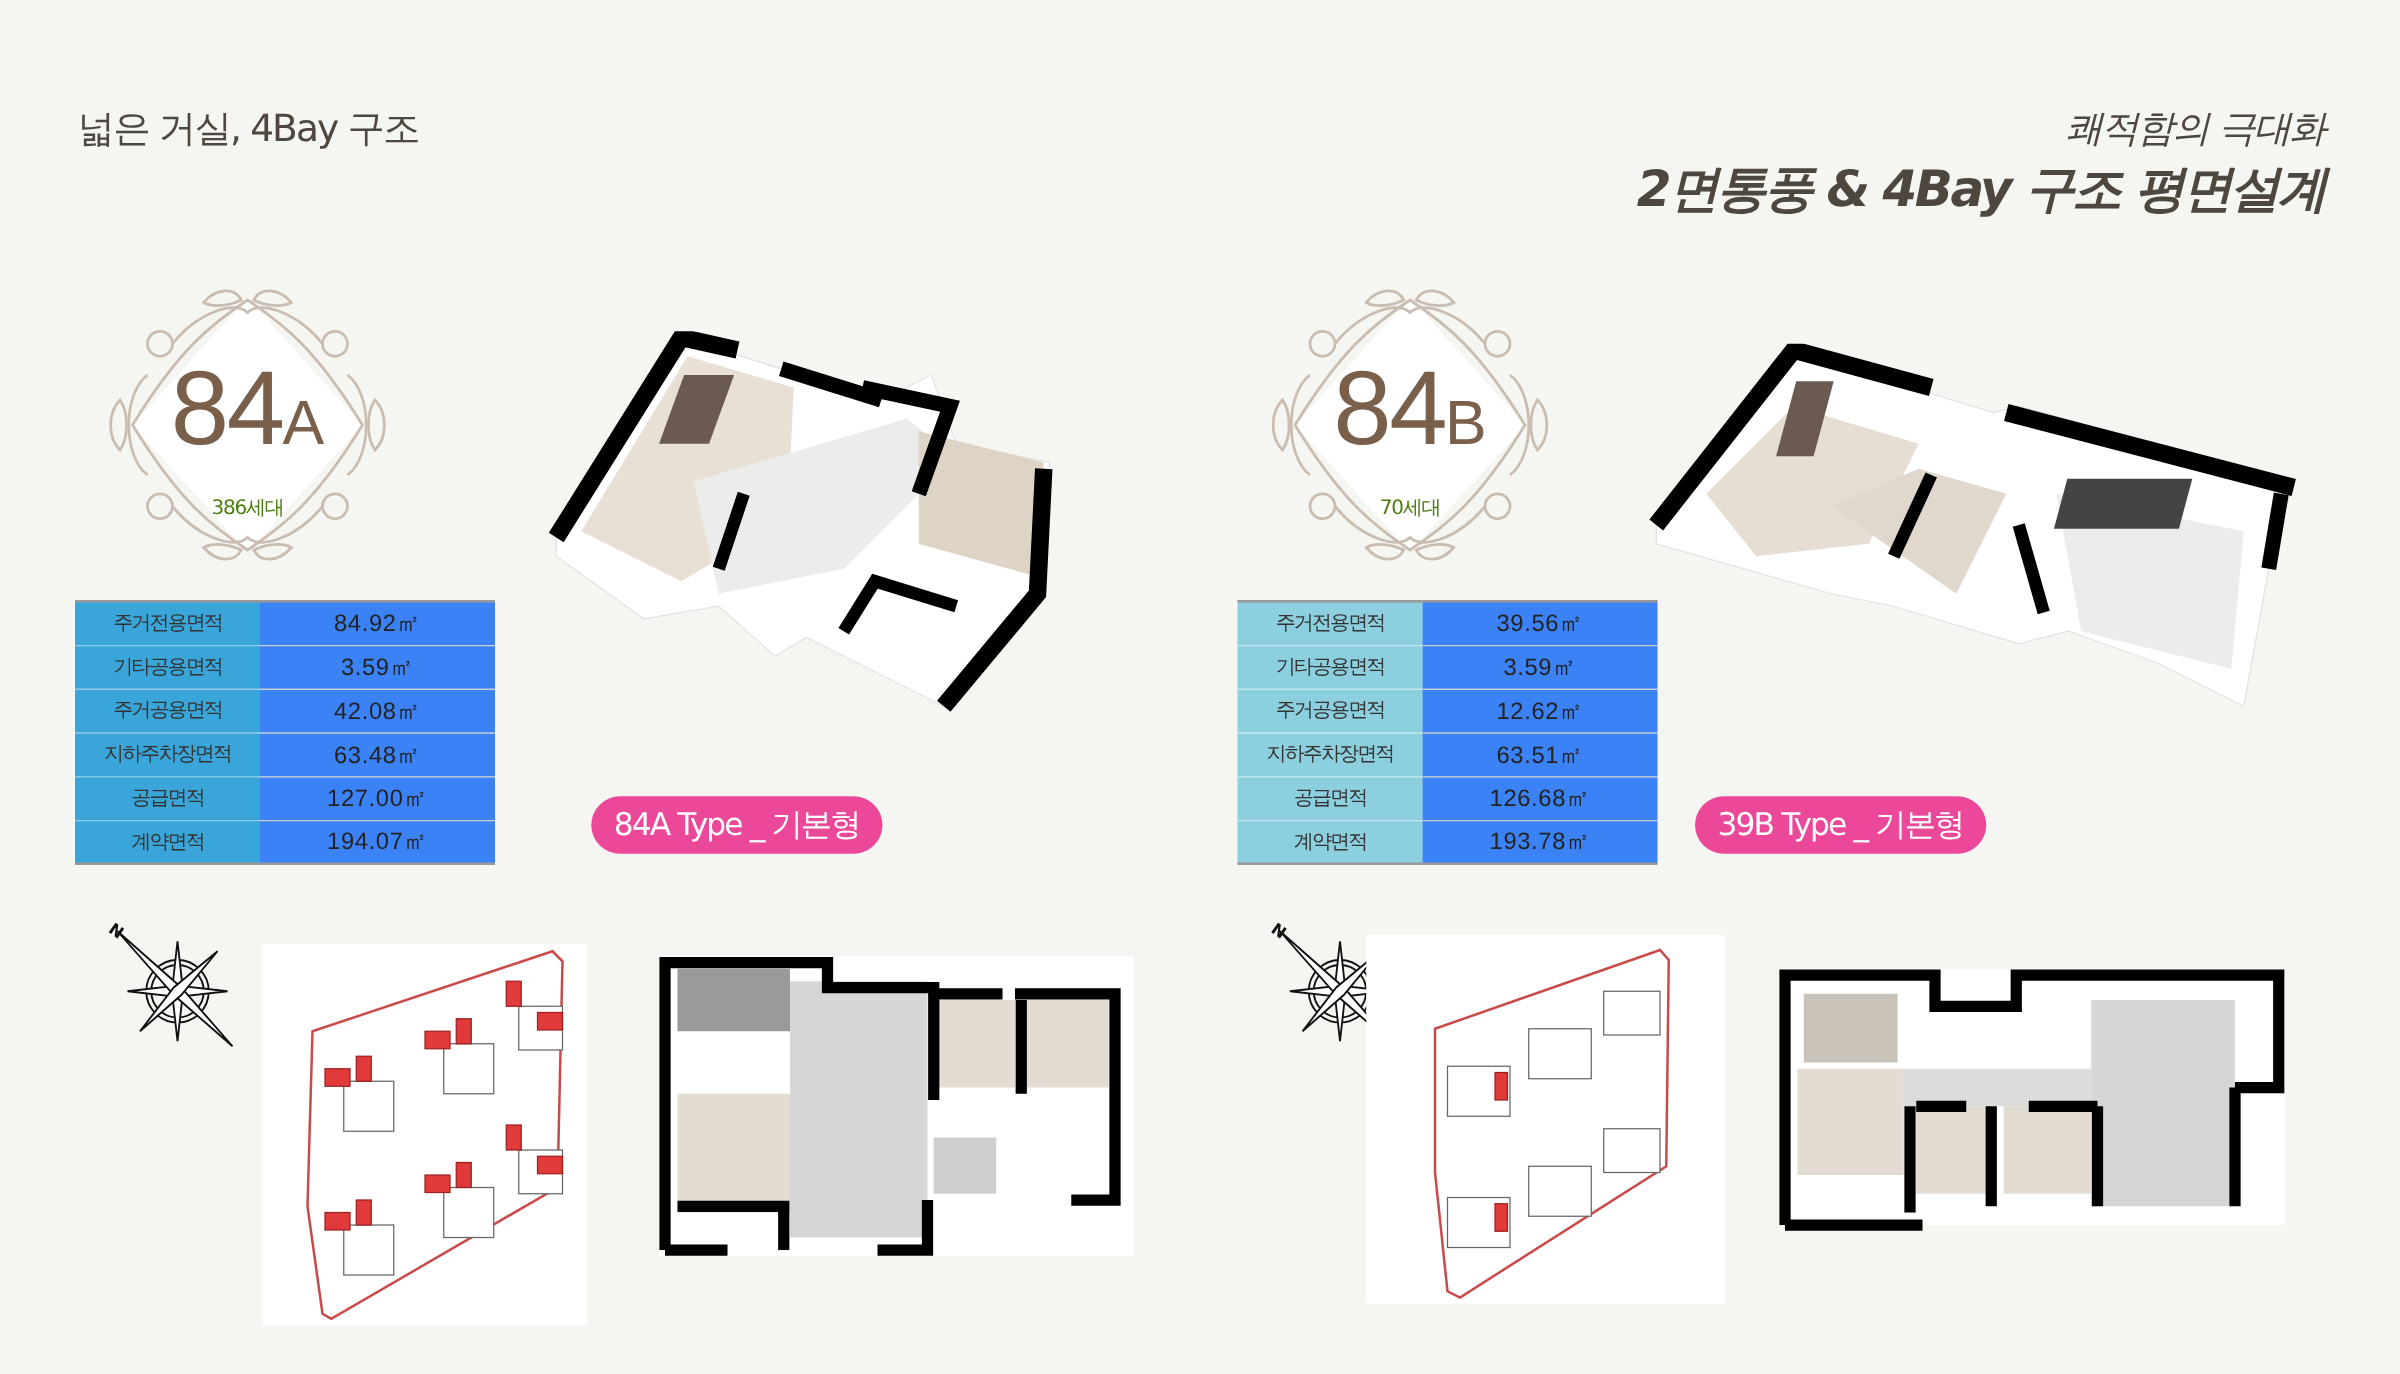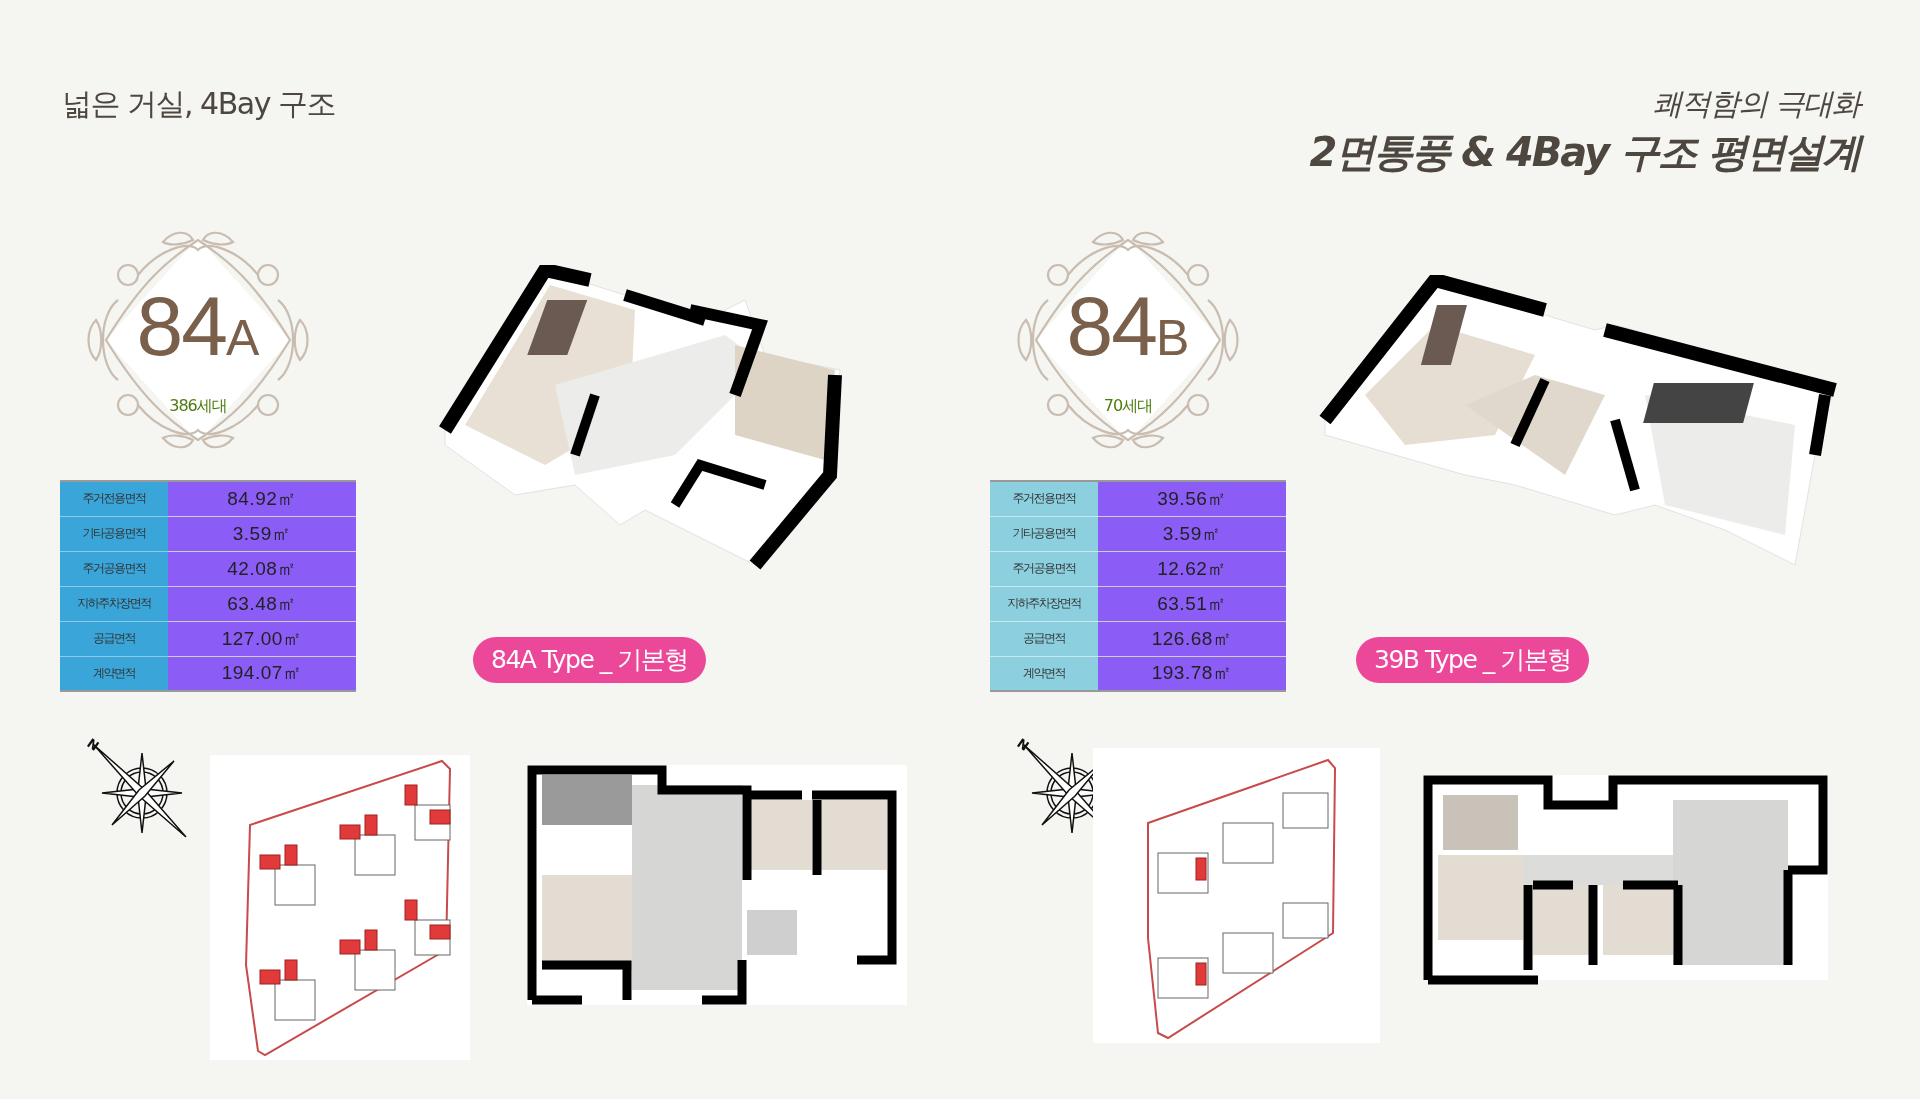--- a/index.html
+++ b/index.html
@@ -15,22 +15,22 @@
   .emblem { position: absolute; width: 240px; height: 240px; }
   .emblem svg { position: absolute; left: 0; top: 0; }
   .emblem .code { position: absolute; left: 0; right: 0; top: 58px; text-align: center; font-family: "Liberation Sans", sans-serif; color: #7a5f4a; font-weight: 300; }
   .emblem .code .num { font-size: 84px; letter-spacing: -2px; }
   .emblem .code .letter { font-size: 50px; }
   .emblem .units { position: absolute; left: 0; right: 0; top: 176px; text-align: center; font-size: 16px; color: #4d7c0f; letter-spacing: -1px; }
 
   .spec-table { position: absolute; border-collapse: collapse; border-top: 2px solid #999; border-bottom: 2px solid #999; }
   .spec-table td { height: 35px; font-size: 17px; border-bottom: 1px solid #cfcfcf; text-align: center; }
   .spec-table tr:last-child td { border-bottom: none; margin-left: 40px; }
-  .spec-table td.lbl { width: 108px; color: #333; letter-spacing: -1.5px; font-size: 12px; }
-  .spec-table td.val { width: 188px; background: #8b5cf6; color: #222; font-family: "Liberation Sans", sans-serif; font-size: 19px; letter-spacing: 0.5px; }
+  .spec-table td.lbl { width: 148px; color: #333; letter-spacing: -1.5px; font-size: 16px; }
+  .spec-table td.val { width: 188px; background: #3b82f6; color: #222; font-family: "Liberation Sans", sans-serif; font-size: 19px; letter-spacing: 0.5px; }
   .spec-table.a td.lbl { background: #3aa5d8; border-bottom-color: #8fcbe8; }
   .spec-table.b td.lbl { background: #8ccfde; border-bottom-color: #c5e7ef; }
 
   .type-pill { position: absolute; height: 46px; padding: 0 18px; border-radius: 23px; background: #ec4899; color: #fff; font-size: 25px; line-height: 46px; letter-spacing: -1.5px; white-space: nowrap; }
 
   .plan3d, .plan2d, .siteplan, .compass { position: absolute; }
   .siteplan { background: #fff; }
 </style>
 </head>
 <body>

